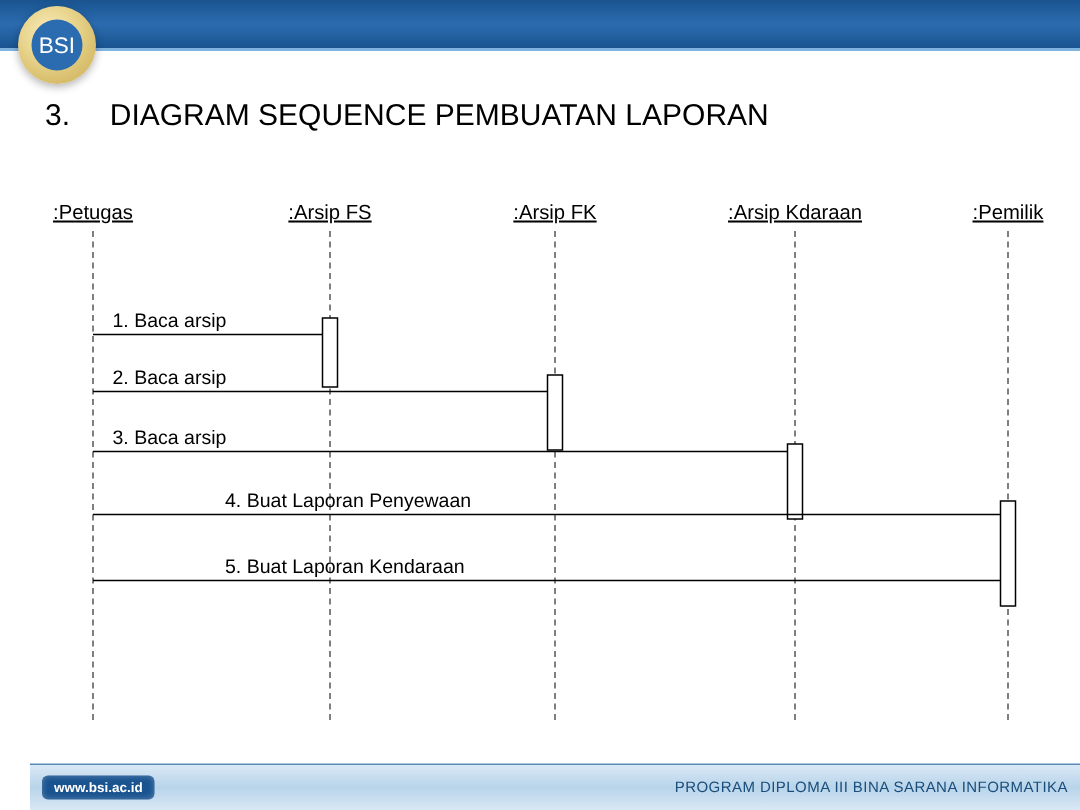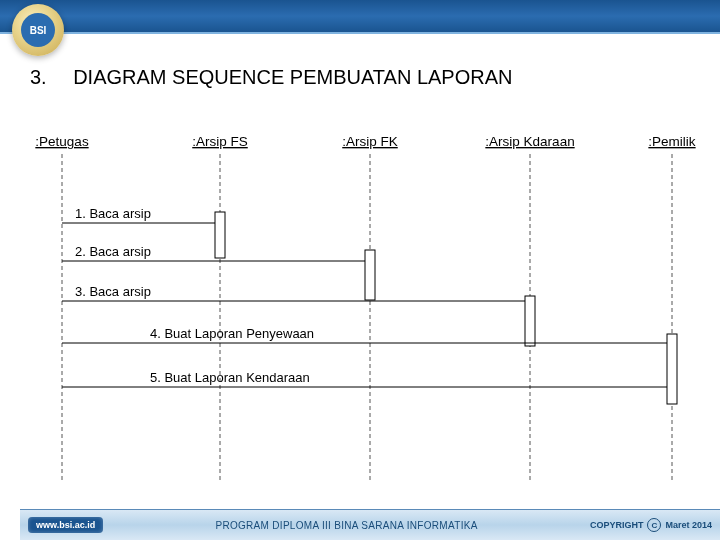--- a/index.html
+++ b/index.html
@@ -38,22 +38,22 @@
     justify-content: center;
   }
   .logo-inner {
     width: 34px; height: 34px;
     border-radius: 50%;
     background: #2b6cb0;
     display: flex;
     align-items: center;
     justify-content: center;
     color: #fff;
-    font-size: 10px;
-    font-weight: bold;
+    font-size: 15px;
+    font-weight: normal;
   }
   .title-area {
     position: absolute;
     top: 66px;
     left: 30px;
     right: 30px;
   }
   .title {
     font-size: 20px;
     color: #000;
@@ -178,18 +178,13 @@
   <text class="msg" x="150" y="238">4. Buat Laporan Penyewaan</text>
   <line class="msgline" x1="62" y1="243" x2="667" y2="243"></line>
 
   <text class="msg" x="150" y="282">5. Buat Laporan Kendaraan</text>
   <line class="msgline" x1="62" y1="287" x2="667" y2="287"></line>
 </svg>
 
 <div class="bottom-bar">
   <span class="bottom-url">www.bsi.ac.id</span>
   <span class="bottom-center">PROGRAM DIPLOMA III BINA SARANA INFORMATIKA</span>
-  <span class="bottom-right">
-    <span>COPYRIGHT</span>
-    <span class="copy-circle">C</span>
-    <span>Maret 2014</span>
-  </span>
 </div>
 
 </body></html>

